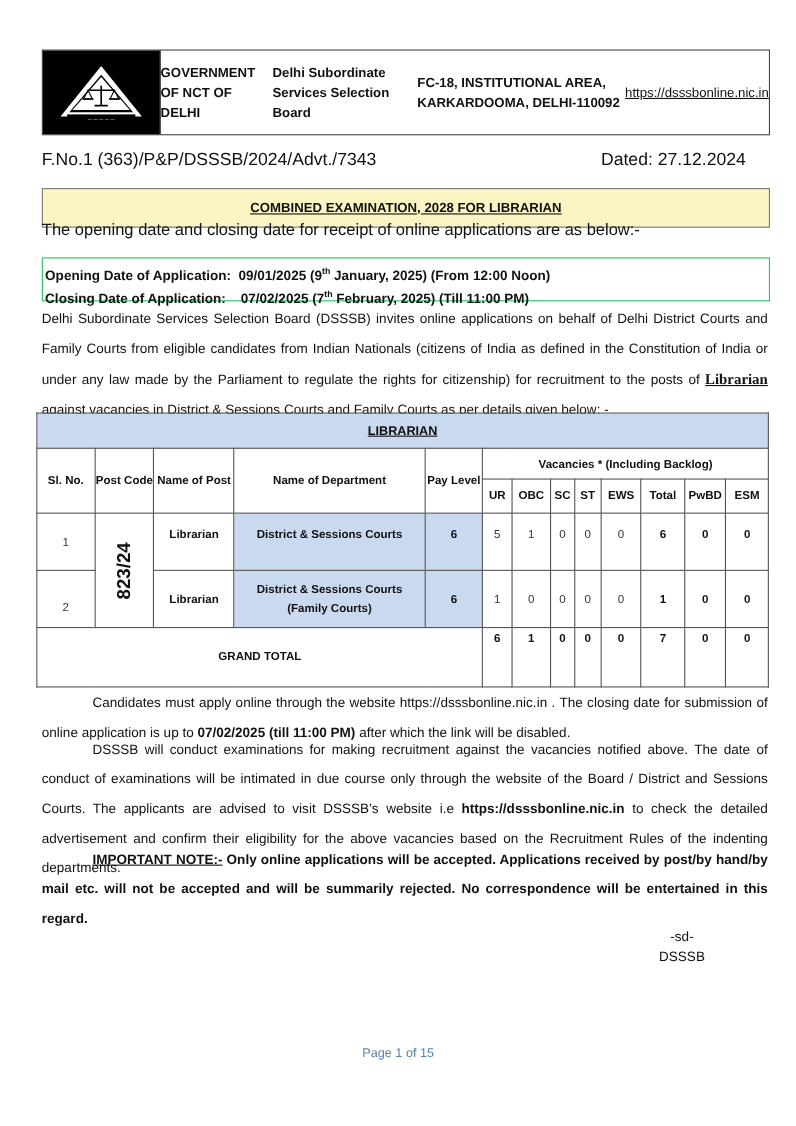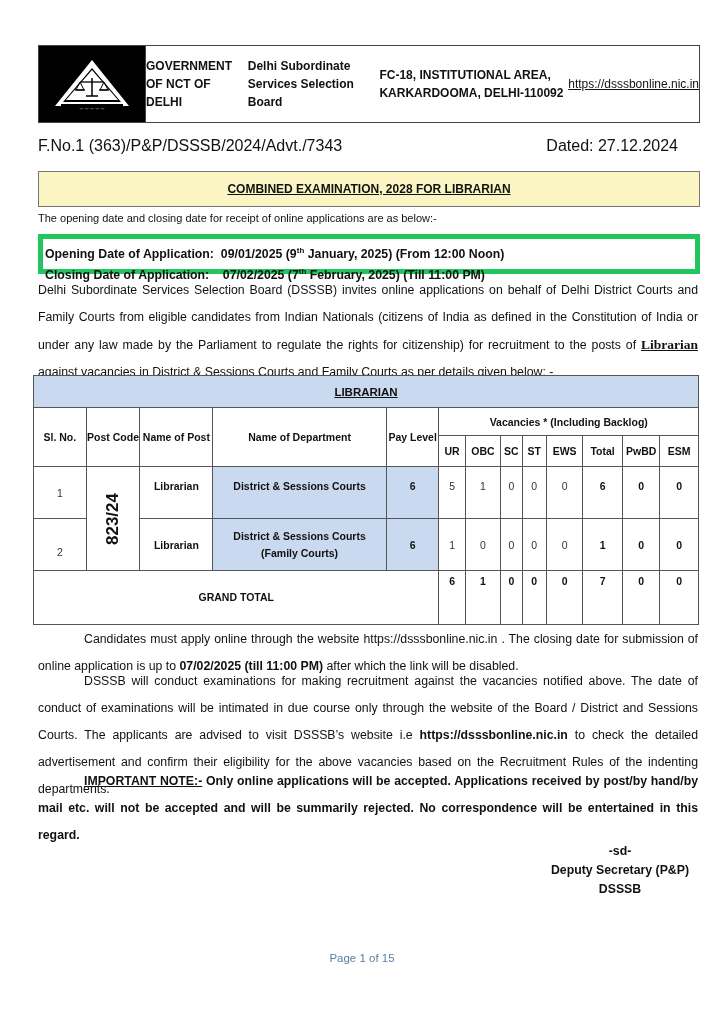--- a/index.html
+++ b/index.html
@@ -10,44 +10,44 @@
   .logo-box { width:106px; height:100%; background:#000; border-right:1px solid #444; display:flex; align-items:center; justify-content:center; }
   .lh-text { flex:1; display:flex; flex-direction:row; align-items:center; justify-content:center; font-weight:bold; font-size:12px; line-height:18px; }
   .lh-text .url { font-weight:normal; text-decoration:underline; }
 
   .refline { position:absolute; left:38px; top:137px; width:662px; font-size:16px; display:flex; justify-content:space-between; }
   .refline .date { margin-right:22px; }
 
   .vacancy-box { position:absolute; left:38px; top:171px; width:662px; height:36px; background:#fbf5c3; border:1px solid #777; box-sizing:border-box; display:flex; flex-direction:column; align-items:center; justify-content:center; font-weight:bold; font-size:12px; line-height:16px; }
   .vacancy-box span { text-decoration:underline; }
 
-  .intro { position:absolute; left:38px; top:212px; font-size:11px; }
-
-  .dates-box { position:absolute; left:38px; top:234px; width:662px; height:40px; border:5px solid #22c55e; box-sizing:border-box; padding:3px 0 0 2px; font-weight:bold; font-size:12.3px; line-height:17px; }
+  .intro { position:absolute; left:38px; top:201px; font-size:15px; }
+
+  .dates-box { position:absolute; left:38px; top:234px; width:662px; height:40px; border:1px solid #22c55e; box-sizing:border-box; padding:3px 0 0 2px; font-weight:bold; font-size:12.3px; line-height:17px; }
   .dates-box sup { font-size:8px; }
 
   .para { position:absolute; left:38px; width:660px; font-size:12.3px; line-height:27px; text-align:justify; }
   .para .indent { display:inline-block; width:46px; }
   .b { font-weight:bold; }
   .u { text-decoration:underline; }
   .serif-b { font-family:"Liberation Serif", serif; font-weight:bold; text-decoration:underline; font-size:13.5px; }
 
   table.vac { position:absolute; left:33px; top:375px; width:666px; border-collapse:collapse; font-size:10.5px; }
   table.vac td, table.vac th { border:1px solid #555; text-align:center; vertical-align:middle; padding:0; }
   table.vac th { font-weight:bold; }
   .title-row td { background:#c9d9ef; height:31px; font-weight:bold; font-size:11.5px; }
   .title-row td span { text-decoration:underline; }
   .blue { background:#c9d9ef; }
   .rot { display:inline-block; transform:rotate(-90deg); font-weight:bold; font-size:17px; white-space:nowrap; }
   .num-light { color:#333; }
   .gt td { font-weight:bold; height:33px; }
 
   .foot-note { position:absolute; left:38px; top:603px; font-size:12.3px; }
 
-  .sign { position:absolute; left:530px; top:842px; width:180px; text-align:center; font-weight:bold; font-size:12.3px; line-height:19px; }
+  .sign { position:absolute; left:530px; top:842px; width:180px; text-align:center; font-weight:normal; font-size:12.3px; line-height:19px; }
 
   .page-num { position:absolute; left:0; top:952px; width:724px; text-align:center; font-size:11.5px; color:#5b7fa6; }
 </style>
 </head>
 <body>
 
 <div class="page">
 
   <div class="letterhead">
     <div class="logo-box">
@@ -190,18 +190,17 @@
   <div class="para" style="top:668px;">
     <span class="indent"></span><span>DSSSB will conduct examinations for making recruitment against the vacancies notified above.  The date of conduct of examinations will be intimated in due course only through the website of the Board / District and Sessions Courts. The applicants are advised to visit DSSSB’s website i.e </span><span class="b">https://dsssbonline.nic.in</span><span> to check the detailed advertisement and confirm their eligibility for the above vacancies based on the Recruitment Rules of the indenting departments.</span>
   </div>
 
   <div class="para b" style="top:768px;">
     <span class="indent"></span><span class="u">IMPORTANT NOTE:-</span><span> Only online applications will be accepted.  Applications received by post/by hand/by mail etc. will not be accepted and will be summarily rejected. No correspondence will be entertained in this regard.</span>
   </div>
 
   <div class="sign">
     <div>-sd-</div>
-    <div>Deputy Secretary (P&amp;P)</div>
     <div>DSSSB</div>
   </div>
 
   <div class="page-num">Page 1 of 15</div>
 </div>
 
 </body></html>

